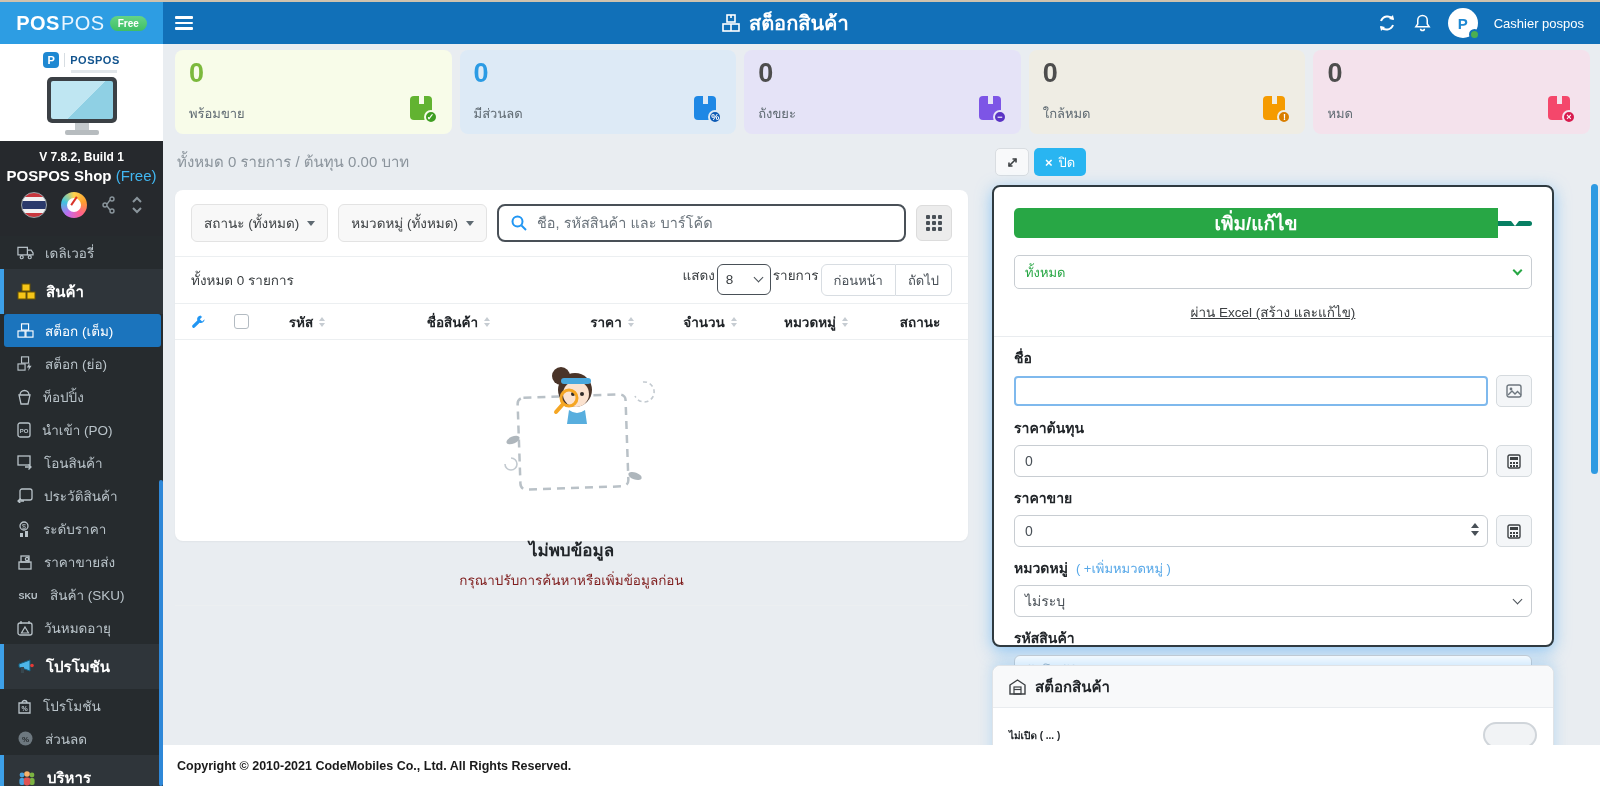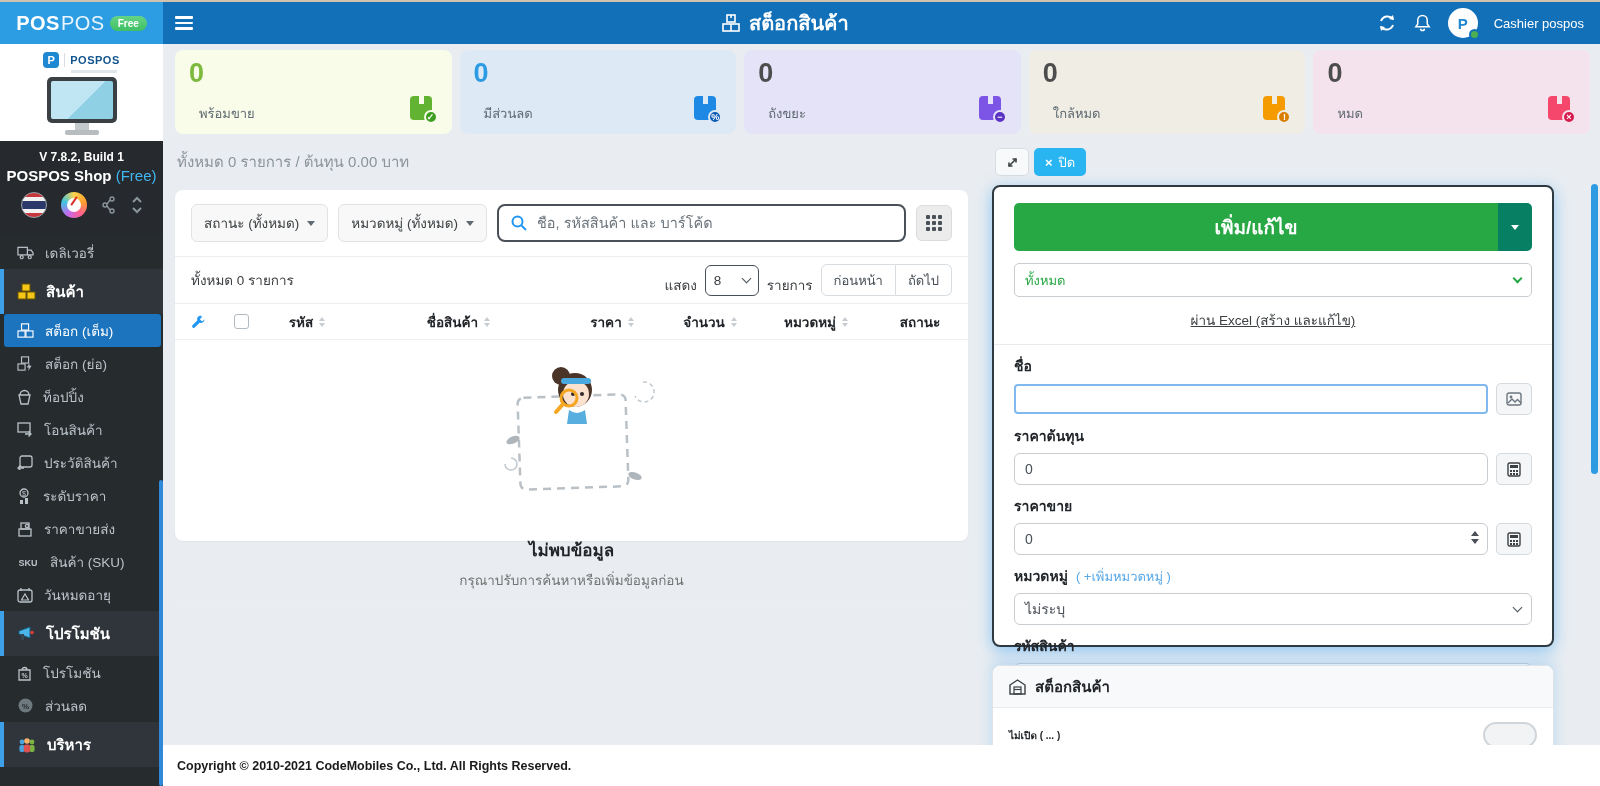--- a/index.html
+++ b/index.html
@@ -48,21 +48,21 @@
   .m-section { height:45px; display:flex; align-items:center; gap:10px; padding-left:13px; color:#fff; font-size:15px; font-weight:bold; background:#2f353a; border-left:4px solid #3da0e8; cursor:pointer; }
   .m-active { background:#1b74bd; color:#fff; border-radius:3px; margin:0 2px 0 4px; padding-left:13px; }
   .side-scroll { position:absolute; right:0; top:436px; width:4px; height:306px; background:#2f88d8; border-radius:2px; }
 
   
   .main { position:absolute; left:163px; top:44px; width:1437px; height:742px; background:#e9edf1; overflow:hidden; }
 
   .cards { position:absolute; left:12px; top:6px; right:10px; height:84px; display:flex; gap:8px; }
   .card { position:relative; flex:1; border-radius:8px; padding:8px 14px; }
   .card .count { font-size:27px; font-weight:bold; }
-  .card .label { position:absolute; left:24px; bottom:10px; font-size:13px; color:#5f6a72; }
+  .card .label { position:absolute; left:14px; bottom:10px; font-size:13px; color:#5f6a72; }
   .card-icon { position:absolute; right:14px; bottom:10px; width:30px; height:30px; }
   .ci-box { position:absolute; left:2px; top:2px; width:22px; height:24px; border-radius:4px; }
   .ci-badge { position:absolute; right:0; bottom:0; width:14px; height:14px; border-radius:50%; color:#fff; font-size:9px; font-weight:bold; display:flex; align-items:center; justify-content:center; border:2px solid; }
   .c1 { background:#f8fce9; } .c1 .count { color:#7cb93c; }
   .c2 { background:#ddeaf6; } .c2 .count { color:#2b9be4; }
   .c3 { background:#e5e3f7; } .c3 .count { color:#4d4d4d; }
   .c4 { background:#efede4; } .c4 .count { color:#4d4d4d; }
   .c5 { background:#f4e2ec; } .c5 .count { color:#4d4d4d; }
 
   .summary { position:absolute; left:14px; top:106px; font-size:15px; color:#8b949c; }
@@ -73,45 +73,45 @@
   .caret-d { width:0; height:0; border-left:4px solid transparent; border-right:4px solid transparent; border-top:5px solid #5f6a72; }
   .search-box { flex:1; height:38px; border:2px solid #495057; border-radius:8px; display:flex; align-items:center; padding:0 12px; gap:10px; background:#fff; }
   .search-box input { border:none; outline:none; flex:1; font-size:14.5px; font-family:inherit; color:#343a40; }
   .search-box input::placeholder { color:#6c757d; }
   .grid-btn { width:36px; height:36px; background:#ececec; border:1px solid #dcdcdc; border-radius:6px; display:flex; align-items:center; justify-content:center; cursor:pointer; }
   .grid-glyph { display:grid; grid-template-columns:repeat(3,4px); grid-gap:2px; }
   .grid-glyph i { width:4px; height:4px; background:#495057; border-radius:1px; }
   .divider { border-top:1px solid #eceff1; margin-top:14px; }
   .pag-row { height:46px; display:flex; align-items:center; justify-content:space-between; padding:0 16px; }
   .pag-left { font-size:13.5px; color:#3c4043; }
-  .pag-right { display:flex; align-items:flex-end; gap:8px; font-size:13.5px; color:#3c4043; }
+  .pag-right { display:flex; align-items:flex-start; gap:2px; font-size:13.5px; color:#3c4043; }
   .size-select { width:54px; height:31px; border:1.5px solid #495057; border-radius:6px; display:flex; align-items:center; justify-content:space-between; padding:0 8px; font-size:13.5px; cursor:pointer; }
   .chev { width:7px; height:7px; border-right:1.5px solid #495057; border-bottom:1.5px solid #495057; transform:rotate(45deg); margin-top:-4px; }
   .btn-group { display:flex; }
   .pg-btn { height:32px; padding:4px 12px; background:#fff; border:1px solid #d8dde2; font-size:13px; color:#495057; cursor:pointer; display:flex; align-items:center; }
   .pg-prev { border-radius:6px 0 0 6px; }
   .pg-next { border-radius:0 6px 6px 0; border-left:none; }
   .thead { display:flex; align-items:center; height:37px; border-top:1px solid #eceff1; border-bottom:1px solid #eceff1; font-size:13.5px; font-weight:bold; color:#212529; }
   .th { display:flex; align-items:center; justify-content:center; gap:6px; }
   .sort { display:flex; flex-direction:column; gap:2px; }
   .sort .up { width:0;height:0;border-left:3.5px solid transparent;border-right:3.5px solid transparent;border-bottom:4.5px solid #c6ccd2; }
   .sort .dn { width:0;height:0;border-left:3.5px solid transparent;border-right:3.5px solid transparent;border-top:4.5px solid #c6ccd2; }
   .checkbox { width:15px; height:15px; border:1.5px solid #b3bbc2; border-radius:3px; background:#fff; cursor:pointer; }
   .empty-wrap { text-align:center; padding-top:14px; }
   .empty-title { font-size:17px; font-weight:bold; color:#212529; margin-top:8px; }
-  .empty-sub { font-size:13.5px; color:#737373; margin-top:6px; }
+  .empty-sub { font-size:13.5px; color:#7f1d1d; margin-top:6px; }
   .bottom-div { border-top:1px solid #eceff1; margin-top:14px; }
 
   
   .expand-btn { position:absolute; left:832px; top:104px; width:34px; height:28px; background:#f8f9fa; border:1px solid #d9dde1; border-radius:5px; display:flex; align-items:center; justify-content:center; cursor:pointer; }
   .close-btn { position:absolute; left:871px; top:104px; height:28px; padding:0 11px; background:#29b5f1; color:#fff; border:none; border-radius:5px; font-size:13px; display:flex; align-items:center; gap:6px; cursor:pointer; font-family:inherit; }
   .close-x { font-weight:bold; font-size:13px; }
 
   .panel { position:absolute; left:829px; top:141px; width:562px; height:462px; background:#fff; border:2px solid #2f3a40; border-radius:8px; box-shadow:0 4px 16px rgba(66,165,245,.55); padding:16px 20px; }
-  .split-btn { display:flex; height:48px; cursor:pointer; }
+  .split-btn { display:flex; height:40px; cursor:pointer;align-items:center; }
   .split-main { flex:1; background:#28a745; border-radius:5px 0 0 5px; color:#fff; font-size:19px; font-weight:bold; display:flex; align-items:center; justify-content:center; }
   .split-caret { width:34px; background:#077f63; border-radius:0 5px 5px 0; display:flex; align-items:center; justify-content:center; }
   .caret-w { width:0;height:0;border-left:4.5px solid transparent;border-right:4.5px solid transparent;border-top:5.5px solid #fff; }
   .mode-select { margin-top:12px; height:28px; border:1px solid #c8cdd2; border-radius:5px; display:flex; align-items:center; justify-content:space-between; padding:16px 10px; font-size:13px; color:#28a745; cursor:pointer; }
   .chev-g { width:7px;height:7px;border-right:2px solid #28a745;border-bottom:2px solid #28a745;transform:rotate(45deg);margin-top:-3px; }
   .excel-link { display:block; text-align:center; margin-top:12px; font-size:13.5px; color:#3c4043; text-decoration:underline; cursor:pointer; }
   .p-div { border-top:1px solid #e9ecef; margin:13px -20px 0 -20px; }
   .fgroup { margin-top:10px; }
   .flabel { font-size:14px; font-weight:bold; color:#212529; margin-bottom:6px; display:flex; align-items:center; gap:8px; }
   .add-cat { font-size:13px; font-weight:normal; color:#57a8e8; cursor:pointer; }
@@ -269,20 +269,27 @@
     <div class="m-item">
       <svg width="15" height="16" viewBox="0 0 15 16">
           <g fill="none" stroke="#b9c3c9" stroke-width="1.3">
             <path d="M2 6 h11 l-2 9 h-7 z"></path>
             <path d="M3 6 a4.5 4.5 0 0 1 9 0"></path>
           </g>
         </svg>
       <span>ท็อปปิ้ง</span>
     </div>
     <div class="m-item">
+      <svg width="14" height="16" viewBox="0 0 14 16">
+          <rect x="1" y="1" width="12" height="14" rx="2" fill="none" stroke="#b9c3c9" stroke-width="1.3"></rect>
+          <text x="7" y="11" font-size="6" font-weight="bold" fill="#b9c3c9" text-anchor="middle">PO</text>
+        </svg>
+      <span>นำเข้า (PO)</span>
+    </div>
+    <div class="m-item">
       <svg width="16" height="15" viewBox="0 0 16 15">
           <rect x="1" y="1" width="12" height="9" fill="none" stroke="#b9c3c9" stroke-width="1.3"></rect>
           <path d="M8 12 h6 m-2.5 -2.5 L14 12 l-2.5 2.5" fill="none" stroke="#b9c3c9" stroke-width="1.3"></path>
         </svg>
       <span>โอนสินค้า</span>
     </div>
     <div class="m-item">
       <svg width="16" height="15" viewBox="0 0 16 15">
           <rect x="3" y="1" width="12" height="11" rx="2" fill="none" stroke="#b9c3c9" stroke-width="1.3"></rect>
           <path d="M7 14 h-6 m2.5 -2.5 L1 14 l2.5 2.5" transform="translate(0,-1)" fill="none" stroke="#b9c3c9" stroke-width="1.3"></path>

